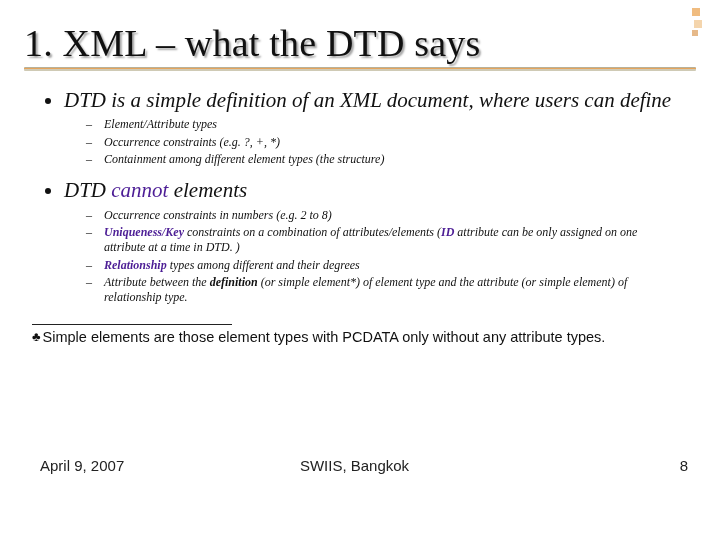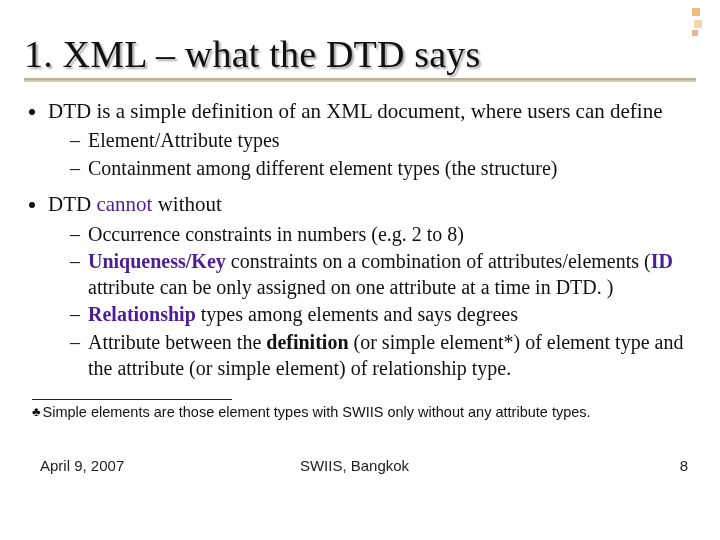--- a/index.html
+++ b/index.html
@@ -9,21 +9,21 @@
     height: 540px;
     background: #fff;
     font-family: "Times New Roman", Times, serif;
     color: #111;
     overflow: hidden;
   }
   .slide {
     box-sizing: border-box;
     width: 720px;
     height: 484px;
-    padding: 26px 24px 0 24px;
+    padding: 15px 24px 0 24px;
     position: relative;
   }
   .title {
     font-size: 38px;
     font-weight: 400;
     text-shadow: 2px 2px 2px rgba(0,0,0,0.35);
     margin: 6px 0 2px 0;
     letter-spacing: 0.2px;
   }
   .rule {
@@ -48,33 +48,34 @@
     width: 8px;
     height: 8px;
     background: #e9a04a;
     opacity: 0.7;
   }
   .decor .sq.s1 { top: 2px; right: 2px; }
   .decor .sq.s2 { top: 14px; right: 0px; background:#f0c38a; }
   .decor .sq.s3 { top: 24px; right: 4px; width:6px; height:6px; background:#d58a3a; opacity:0.6; }
 
   ul.body {
-    margin: 0;
+    margin: 16px;
     padding-left: 24px;
     font-size: 21px;
     line-height: 1.25;
+    font-style: italic;
   }
   ul.body > li {
     list-style: disc;
     margin-bottom: 4px;
   }
   ul.sub {
     margin: 4px 0 10px 0;
     padding-left: 26px;
-    font-size: 20px;
+    font-size: 12px;
   }
   ul.sub > li {
     list-style: none;
     position: relative;
     padding-left: 14px;
     margin-bottom: 2px;
     line-height: 1.28;
   }
   ul.sub > li::before {
     content: "–";
@@ -129,45 +130,46 @@
 
   <div class="title">1. XML – what the DTD says</div>
   <div class="rule"></div>
 
   <ul class="body">
 
     <li>
       <span>DTD is a simple definition of an XML document, where users can define</span>
       <ul class="sub">
         <li>Element/Attribute types</li>
+        <li>Occurrence constraints (e.g. ?, +, *)</li>
         <li>Containment among different element types (the structure)</li>
       </ul>
     </li>
 
     <li>
-      <span>DTD </span><span class="red">cannot</span><span> without</span>
+      <span>DTD </span><span class="red">cannot</span><span> elements</span>
       <ul class="sub">
         <li>Occurrence constraints in numbers (e.g. 2 to 8)</li>
         <li>
           <span class="red bold">Uniqueness/Key</span><span> constraints on a combination of attributes/elements (</span><span class="red bold">ID</span><span> attribute can be only assigned on one attribute at a time in DTD. )</span>
         </li>
         <li>
-          <span class="red bold">Relationship</span><span> types among elements and says degrees</span>
+          <span class="red bold">Relationship</span><span> types among different and their degrees</span>
         </li>
         <li>
           <span>Attribute between the </span><span class="bold">definition</span><span> (or simple element*) of element type and the attribute (or simple element) of relationship type.</span>
         </li>
       </ul>
     </li>
 
   </ul>
 
   <hr class="footnote-rule">
   <div class="footnote">
-    <span class="footmark">♣</span><span>Simple elements are those element types with SWIIS only without any attribute types.</span>
+    <span class="footmark">♣</span><span>Simple elements are those element types with PCDATA only without any attribute types.</span>
   </div>
 
   <div class="footer">
     <span class="date">April 9, 2007</span>
     <span class="venue">SWIIS, Bangkok</span>
     <span class="page">8</span>
   </div>
 
 </div>
 

